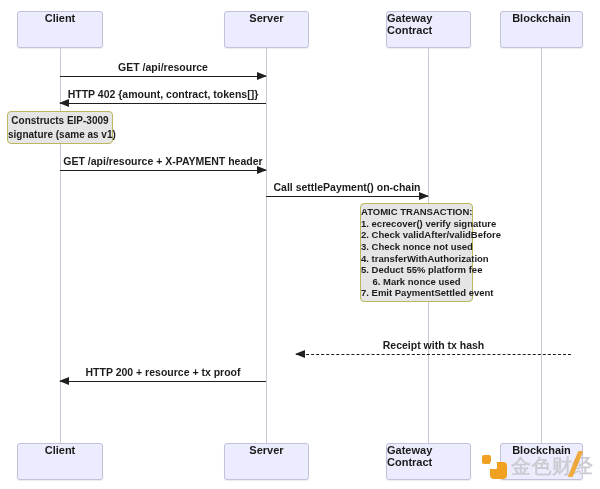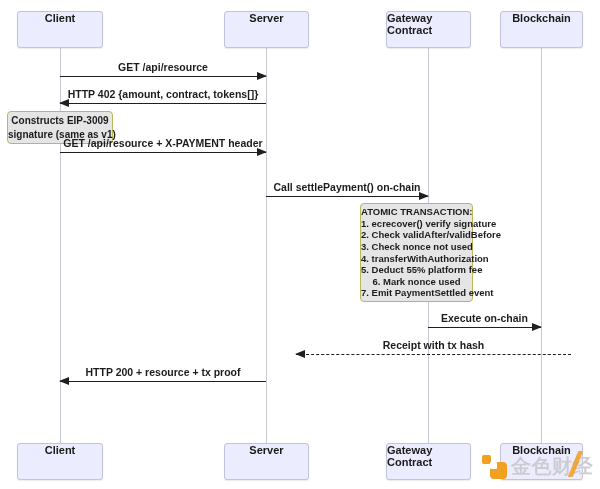--- a/index.html
+++ b/index.html
@@ -86,21 +86,21 @@
     <div class="msg-line">
         <span class="head left"></span>
       </div>
   </div>
 
   <div class="note note-small" style="left:7px; top:111px; width:106px; height:33px;">
     <div class="ln">Constructs EIP-3009</div>
     <div class="ln">signature (same as v1)</div>
   </div>
 
-  <div class="msg" style="left:60px; top:136px; width:206px;">
+  <div class="msg" style="left:60px; top:154px; width:206px;">
     <div class="msg-label">GET /api/resource + X-PAYMENT header</div>
     <div class="msg-line">
         <span class="head right"></span>
       </div>
   </div>
 
   <div class="msg" style="left:266px; top:180px; width:162px;">
     <div class="msg-label">Call settlePayment() on-chain</div>
     <div class="msg-line">
         <span class="head right"></span>
@@ -111,26 +111,20 @@
     <div class="ln">ATOMIC TRANSACTION:</div>
     <div class="ln">1. ecrecover() verify signature</div>
     <div class="ln">2. Check validAfter/validBefore</div>
     <div class="ln">3. Check nonce not used</div>
     <div class="ln">4. transferWithAuthorization</div>
     <div class="ln">5. Deduct 55% platform fee</div>
     <div class="ln">6. Mark nonce used</div>
     <div class="ln">7. Emit PaymentSettled event</div>
   </div>
 
-  <div class="msg" style="left:428px; top:311px; width:113px;">
-    <div class="msg-label">Execute on-chain</div>
-    <div class="msg-line">
-        <span class="head right"></span>
-      </div>
-  </div>
 
   <div class="msg" style="left:266px; top:338px; width:275px;padding-left:30px;">
     <div class="msg-label">Receipt with tx hash</div>
     <div class="msg-line dashed">
         <span class="head left"></span>
       </div>
   </div>
 
   <div class="msg" style="left:60px; top:365px; width:206px;">
     <div class="msg-label">HTTP 200 + resource + tx proof</div>

